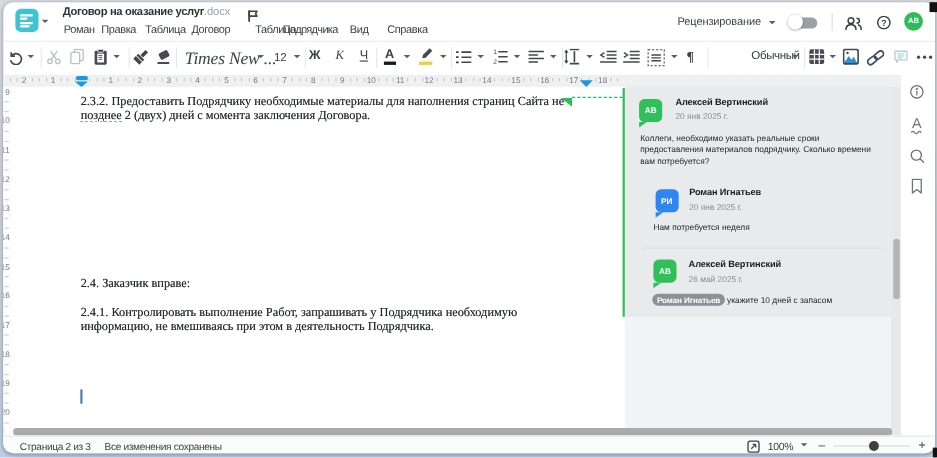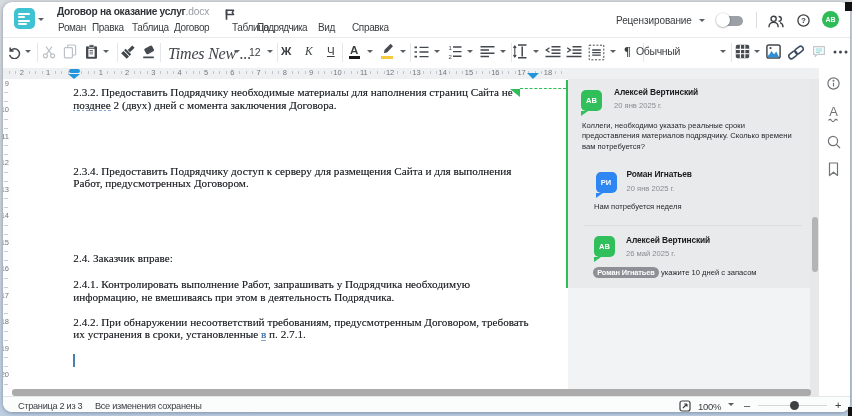--- a/index.html
+++ b/index.html
@@ -214,21 +214,21 @@
             <path d="M1.2 2.8 L4.5 5 L1.2 7.2" stroke-width="1.3"></path>
           </g>
         </svg>
 <svg class="ticon" style="left:588px;top:5.5px" width="17" height="17" viewBox="0 0 17 17">
           <rect x="1.2" y="1.2" width="14.6" height="14.6" fill="none" stroke="#42474d" stroke-width="1" stroke-dasharray="2 1.6"></rect>
           <path d="M4.2 6 H12.8 M4.2 8.6 H12.8 M4.2 11.2 H12.8" stroke="#42474d" stroke-width="1.3"></path>
         </svg>
 <div class="caret" style="position:absolute;left:610px;top:11.5px"></div>
 <div class="tt" style="left:624px;top:5.5px;font-size:12.5px;font-weight:700;font-family:'Liberation Serif',serif">¶</div>
 <div class="tsep" style="left:643px"></div>
-<div class="tt" style="left:636px;top:7px;font-size:10.5px;letter-spacing:-.35px">Обычный</div>
+<div class="tt" style="left:683px;top:7px;font-size:10.5px;letter-spacing:-.35px">Обычный</div>
 <div class="caret" style="position:absolute;left:720px;top:11.5px"></div>
 <div class="tsep" style="left:731px"></div>
 <svg class="ticon" style="left:735px;top:6px" width="15" height="15" viewBox="0 0 15 15">
           <rect x="0.8" y="0.8" width="13.4" height="13.4" rx="1.6" fill="#464b51"></rect>
           <path d="M1 5.4 H14 M1 9.8 H14 M5.4 1 V14 M9.8 1 V14" stroke="#fff" stroke-width="1.1"></path>
         </svg>
 <div class="caret" style="position:absolute;left:753.5px;top:11.5px"></div>
 <svg class="ticon" style="left:766px;top:6px" width="15" height="15" viewBox="0 0 15 15">
           <rect x="0.9" y="0.9" width="13.2" height="13.2" rx="1.8" fill="#fff" stroke="#43484e" stroke-width="1.5"></rect>
           <path d="M1.8 13.2 L5.4 7 L8.1 10.3 L10.2 7.6 L13.2 13.2 Z" fill="#2e8fd5"></path>
@@ -375,24 +375,22 @@
         <i style="top:234.2px"></i>
         <i style="top:251.8px"></i>
         <i style="top:260.7px"></i>
         <i style="top:278.3px"></i>
         <i style="top:287.2px"></i>
         <i style="top:304.8px"></i>
       </div>
 
   <div class="abs" id="doc">
     <p style="top:7.2px">2.3.2. Предоставить Подрядчику необходимые материалы для наполнения страниц Сайта не <span class="ins">позднее</span> 2 (двух) дней с момента заключения Договора.</p>
-    <p style="top:85.7px">2.3.4. Предоставить Подрядчику доступ к серверу для размещения Сайта и для выполнения Работ, предусмотренных Договором.</p>
     <p style="top:173.0px">2.4. Заказчик вправе:</p>
     <p style="top:198.8px">2.4.1. Контролировать выполнение Работ, запрашивать у Подрядчика необходимую информацию, не вмешиваясь при этом в деятельность Подрядчика.</p>
-    <p style="top:236.7px">2.4.2. При обнаружении несоответствий требованиям, предусмотренным Договором, требовать их устранения в сроки, установленные <span class="insb">в</span> п. 2.7.1.</p>
   </div>
   <div class="abs" id="cursor"></div>
   <div class="abs" id="ctri"></div>
   <div class="abs" id="cdash"></div>
 
   <div class="abs" id="panel"></div>
   <div class="abs" id="card"></div>
   <div class="abs" id="gline"></div>
   <div class="abs bub bubg" style="left:581px;top:88px">АВ</div>
   <div class="cname" style="left:614px;top:85px">Алексей Вертинский</div>

